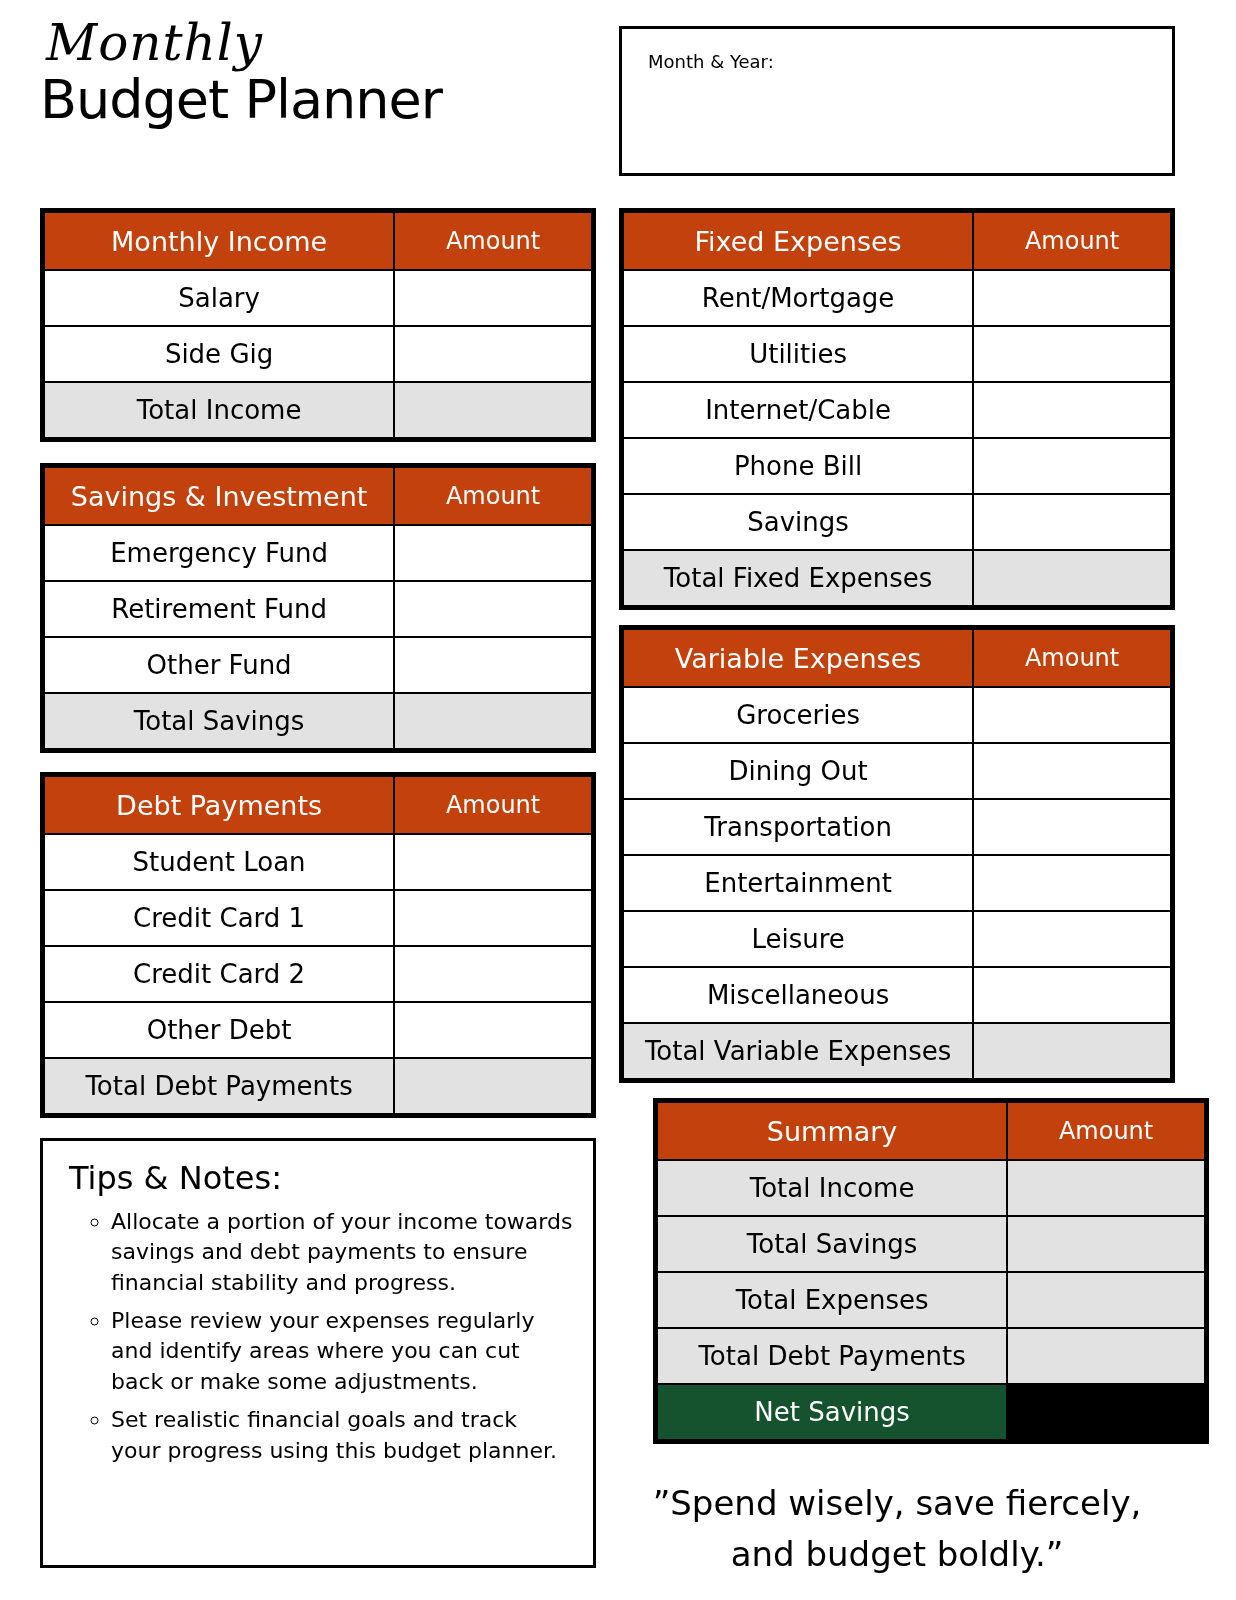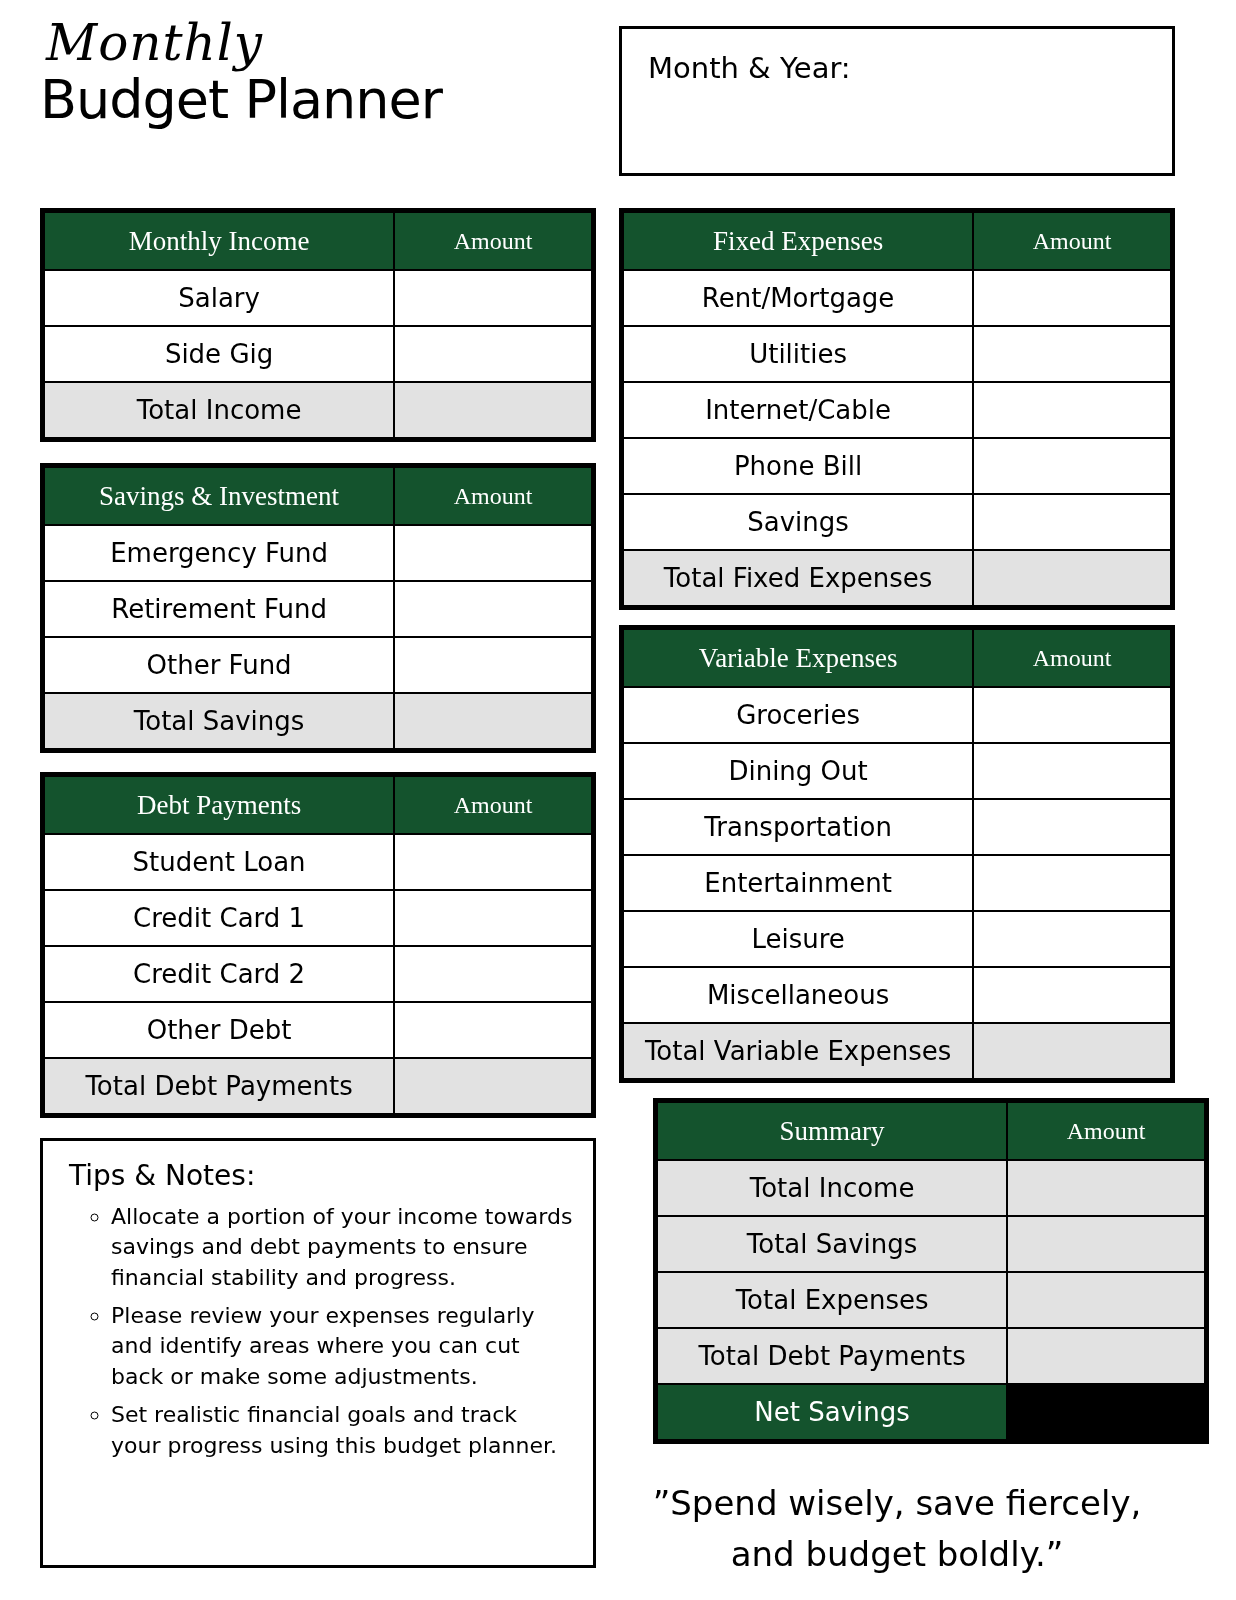--- a/index.html
+++ b/index.html
@@ -51,21 +51,21 @@
   .month-box {
     position: absolute;
     left: 619px;
     top: 26px;
     width: 556px;
     height: 150px;
     border: 3px solid #000;
     box-sizing: border-box;
   }
   .month-box-label {
-    font-size: 29px;
+    font-size: 18px;
     padding: 22px 0 0 26px;
   }
 
   
   .tbl {
     position: absolute;
     border: 3px solid #000;
     box-sizing: border-box;
     border-collapse: collapse;
     width: 556px;
@@ -77,25 +77,24 @@
   }
   .tbl th, .tbl td {
     border: 2px solid #000;
     height: 54px;
     font-size: 26px;
     text-align: center;
     font-weight: 400;
     padding: 0;
   }
   .tbl thead th {
-    background: #14532d;
+    background: #c2410c;
     color: #fff;
     font-size: 27px;
     height: 56px;
-    font-family: Liberation Serif, serif;
   }
   .tbl thead th.amt {
     font-size: 24px;
   }
   .col-label { width: 64%; }
   .col-amt { width: 36%; }
   .total-row td {
     background: #e2e2e2;
   }
   .net-row td {
@@ -120,21 +119,21 @@
     position: absolute;
     left: 40px;
     top: 1138px;
     width: 556px;
     height: 430px;
     border: 3px solid #000;
     box-sizing: border-box;
     padding: 18px 20px 0 26px;
   }
   .tips-title {
-    font-size: 28px;
+    font-size: 32px;
     margin-bottom: 10px;
   }
   .tips ul {
     margin: 0;
     padding-left: 42px;
     list-style-type: circle;
   }
   .tips li {
     font-size: 22px;
     line-height: 1.38;

